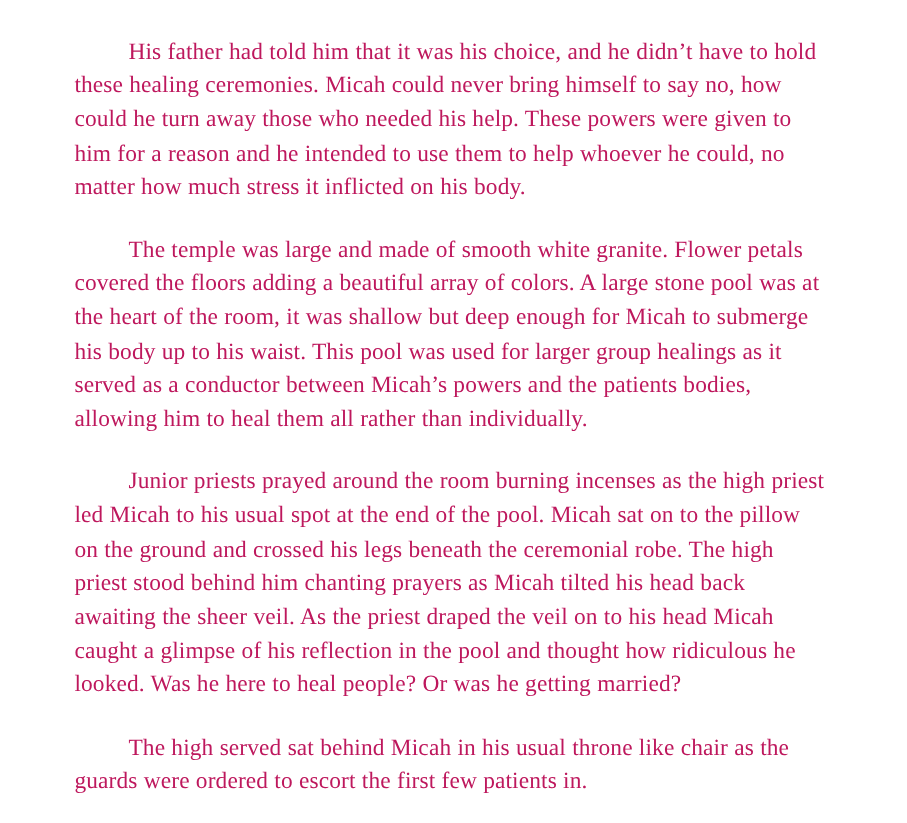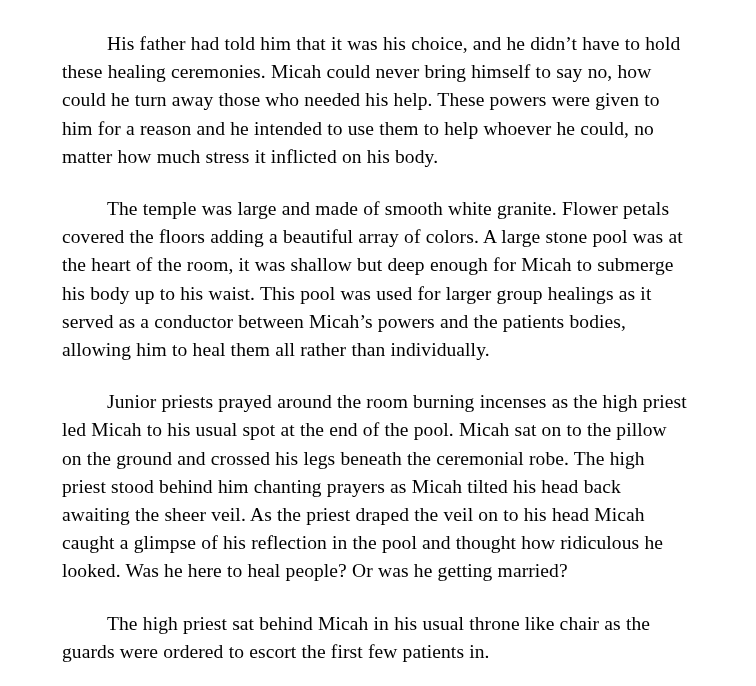--- a/index.html
+++ b/index.html
@@ -18,35 +18,35 @@
     box-sizing: border-box;
     width: 756px;
     height: 686px;
     padding: 30px 66px 20px 62px;
     background: #ffffff;
   }
   .doc-body {
     font-size: 19.5px;
     line-height: 28.2px;
     text-align: left;
-    color: #000000;
+    color: #be185d;
   }
   .para {
     margin: 0 0 24px 0;
     text-indent: 45px;
     letter-spacing: 0.1px;
     word-spacing: 0.2px;
   }
   .para:last-child {
     margin-bottom: 0;
   }
 </style>
 </head>
 <body>
 
 <div class="page">
   <div class="doc-body">
     <p class="para">His father had told him that it was his choice, and he didn’t have to hold these healing ceremonies. Micah could never bring himself to say no, how could he turn away those who needed his help. These powers were given to him for a reason and he intended to use them to help whoever he could, no matter how much stress it inflicted on his body.</p>
     <p class="para">The temple was large and made of smooth white granite. Flower petals covered the floors adding a beautiful array of colors. A large stone pool was at the heart of the room, it was shallow but deep enough for Micah to submerge his body up to his waist. This pool was used for larger group healings as it served as a conductor between Micah’s powers and the patients bodies, allowing him to heal them all rather than individually.</p>
     <p class="para">Junior priests prayed around the room burning incenses as the high priest led Micah to his usual spot at the end of the pool. Micah sat on to the pillow on the ground and crossed his legs beneath the ceremonial robe. The high priest stood behind him chanting prayers as Micah tilted his head back awaiting the sheer veil. As the priest draped the veil on to his head Micah caught a glimpse of his reflection in the pool and thought how ridiculous he looked. Was he here to heal people? Or was he getting married?</p>
-    <p class="para">The high priest sat behind Micah in his usual throne like chair as the guards were ordered to escort the first few patients in.</p>
+    <p class="para">The high served sat behind Micah in his usual throne like chair as the guards were ordered to escort the first few patients in.</p>
   </div>
 </div>
 
 </body></html>

